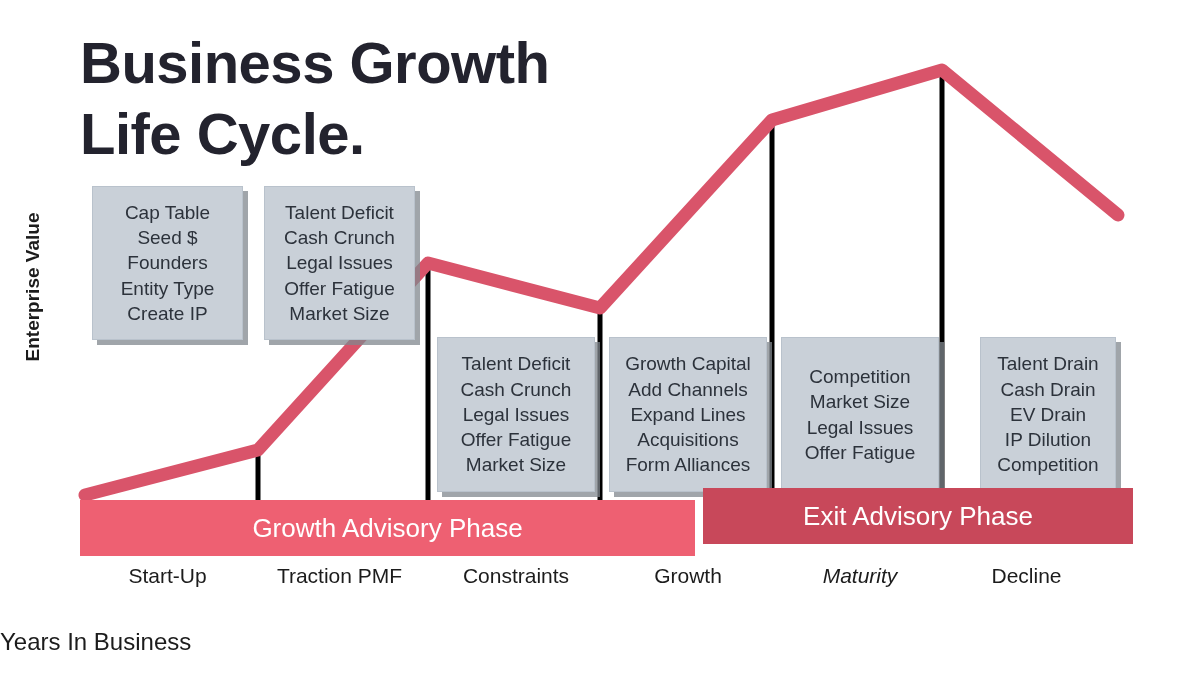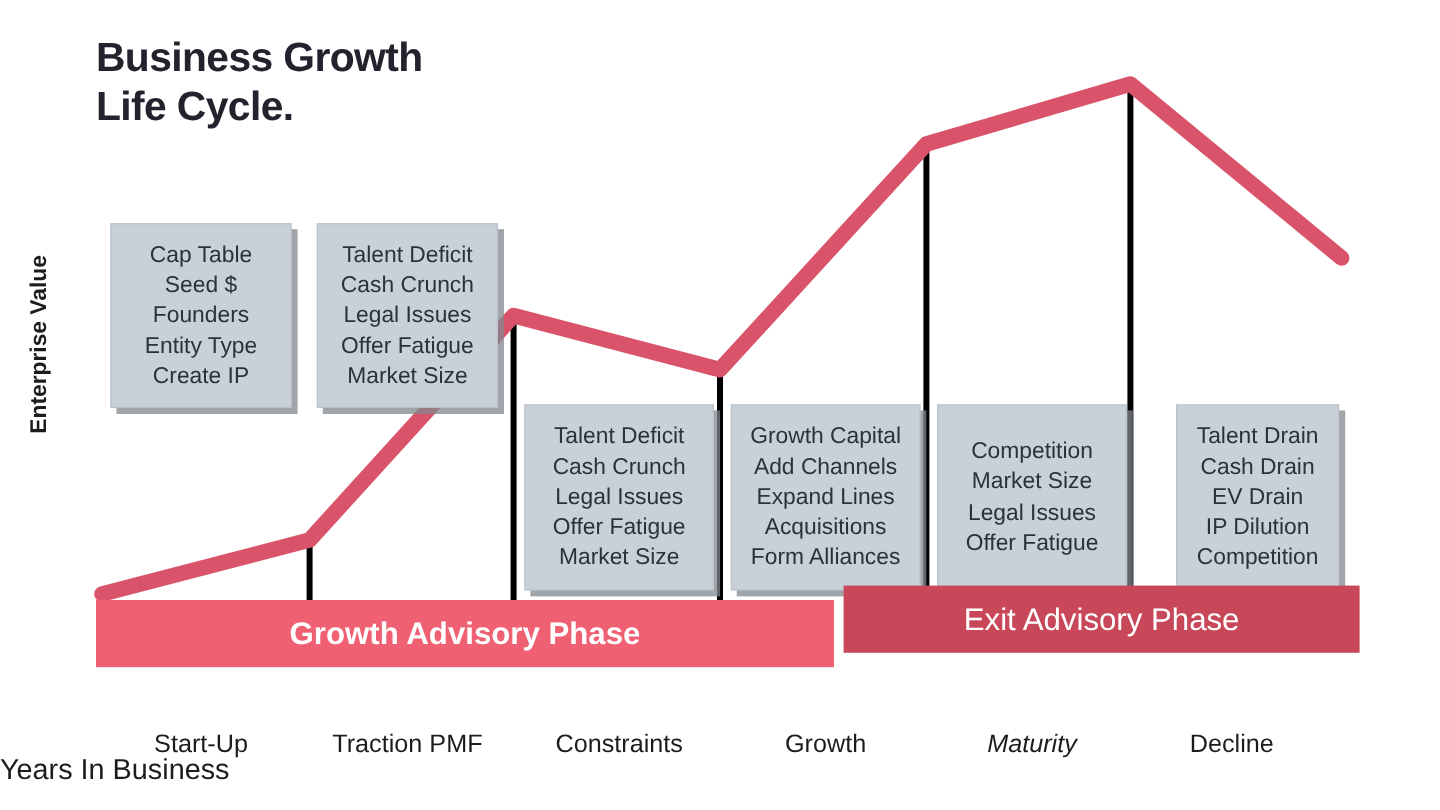--- a/index.html
+++ b/index.html
@@ -6,21 +6,21 @@
   body{
     width:1200px;height:675px;position:relative;overflow:hidden;
     font-family:"Liberation Sans","DejaVu Sans",sans-serif;
     background:#ffffff;
   }
   #canvas{position:absolute;inset:0;width:1200px;height:675px;}
 
   
   #title{
     position:absolute;left:80px;top:28px;width:640px;
-    font-size:34px;line-height:1.22;font-weight:bold;
+    font-size:58px;line-height:1.22;font-weight:bold;
     color:#23232e;letter-spacing:-0.5px;
     white-space:pre-line;
   }
 
   
   #y-axis-label{
     position:absolute;left:-82px;top:276px;width:230px;
     text-align:center;
     transform:rotate(-90deg);transform-origin:center center;
     font-size:19px;font-weight:bold;color:#1c1c1c;
@@ -49,26 +49,26 @@
     white-space:nowrap;font-weight:normal;
   }
 
   
   .phase-bar{
     position:absolute;height:56px;
     display:flex;align-items:center;justify-content:center;
     color:#ffffff;font-size:26px;font-weight:normal;
     box-sizing:border-box;
   }
-  #phase-growth{left:80px;top:500px;width:615px;background:#ee6072;font-weight:bold;}
+  #phase-growth{left:80px;top:500px;width:615px;background:#ee6072;}
   #phase-exit{left:703px;top:488px;width:430px;background:#c8485a;}
 
   
   .stage-label{
-    position:absolute;top:609px;
+    position:absolute;top:564px;
     text-align:center;font-size:21px;color:#1c1c1c;
     white-space:nowrap;
   }
 </style>
 </head>
 <body>
 
 <div id="canvas">
 
   <div id="title">Business Growth

